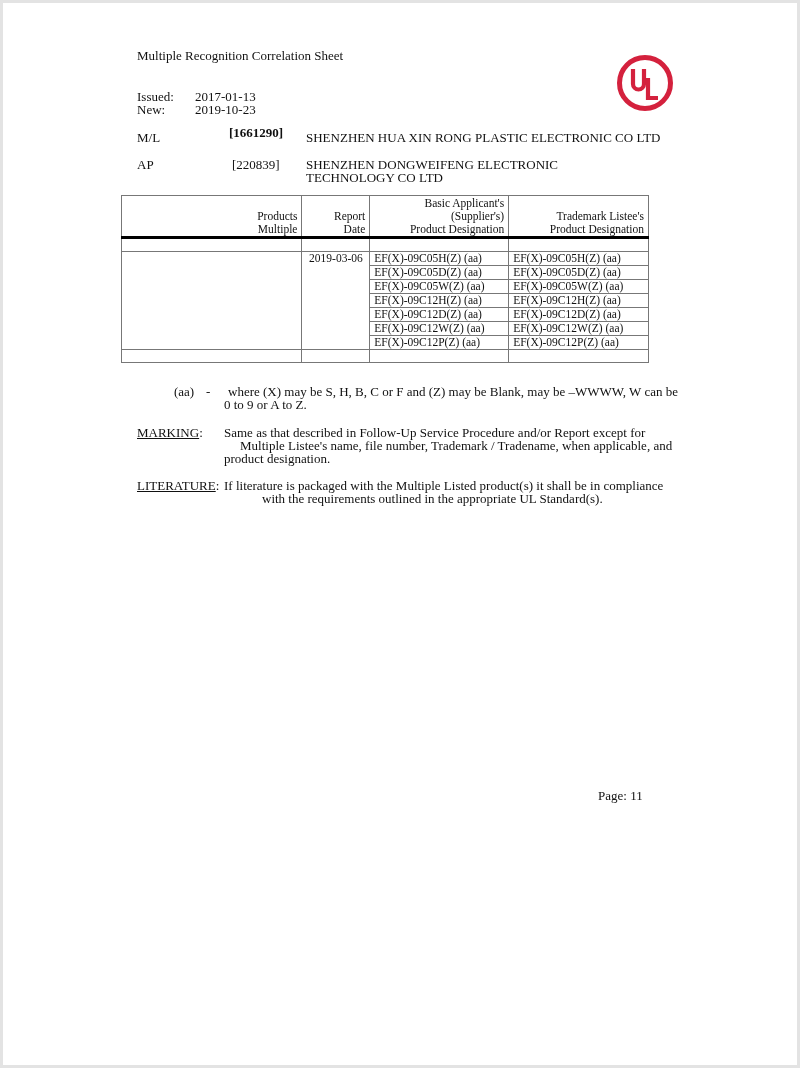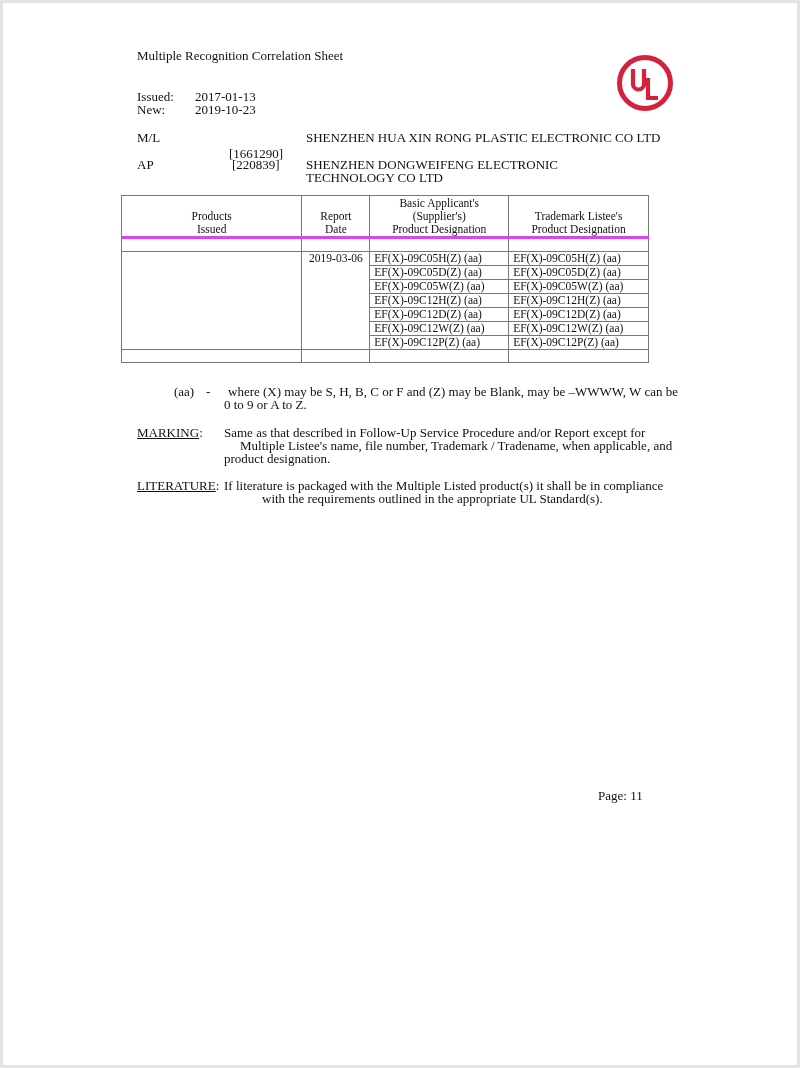--- a/index.html
+++ b/index.html
@@ -23,23 +23,23 @@
     width: 528px;
     border-collapse: collapse;
     font-size: 11.5px; line-height: 13px;
   }
   table.corr td, table.corr th {
     border: 1px solid #777;
     padding: 0 4px;
     font-weight: normal;
   }
   table.corr thead th {
-    text-align: center; vertical-align: bottom;
+    text-align: right; vertical-align: bottom;
     height: 40px;
-    border-bottom: 3px solid #d946ef;
+    border-bottom: 3px solid #000000;
   }
   table.corr td.c { text-align: center; vertical-align: top; }
   table.corr tbody tr td { height: 12px; }
   .u { text-decoration: underline; text-align: center; }
 </style>
 </head>
 <body>
 
 <div class="page"></div>
 
@@ -50,39 +50,39 @@
   <path d="M17 15 v15 a5.5 5.5 0 0 0 11 0 v-15" fill="none" stroke="#d4213d" stroke-width="4.2"></path>
   <path d="M32 24 v20 h10" fill="none" stroke="#d4213d" stroke-width="4.2"></path>
 </svg>
 
 <div class="abs" style="left:137px;top:90px;">Issued:</div>
 <div class="abs" style="left:195px;top:90px;">2017-01-13</div>
 <div class="abs" style="left:137px;top:103px;">New:</div>
 <div class="abs" style="left:195px;top:103px;">2019-10-23</div>
 
 <div class="abs" style="left:137px;top:131px;">M/L</div>
-<div class="abs" style="left:229px;top:147px;">[1661290]</div>
+<div class="abs" style="left:229px;top:126px;font-weight:bold;">[1661290]</div>
 <div class="abs" style="left:306px;top:131px;">SHENZHEN HUA XIN RONG PLASTIC ELECTRONIC CO LTD</div>
 
 <div class="abs" style="left:137px;top:158px;text-align:right;">AP</div>
 <div class="abs" style="left:232px;top:158px;">[220839]</div>
 <div class="abs" style="left:306px;top:158px;">SHENZHEN DONGWEIFENG ELECTRONIC</div>
 <div class="abs" style="left:306px;top:171px;">TECHNOLOGY CO LTD</div>
 
 <table class="corr">
   <colgroup>
     <col style="width:181px">
       <col style="width:68px">
       <col style="width:139px">
       <col style="width:140px">
   </colgroup>
   <thead>
     <tr>
       <th>
-        <span>Products</span><br><span>Issued</span>
+        <span>Products</span><br><span>Multiple</span>
       </th>
       <th>
         <span>Report</span><br><span>Date</span>
       </th>
       <th>
         <span>Basic Applicant's</span><br><span>(Supplier's)</span><br><span>Product Designation</span>
       </th>
       <th>
         <span>Trademark Listee's</span><br><span>Product Designation</span>
       </th>

